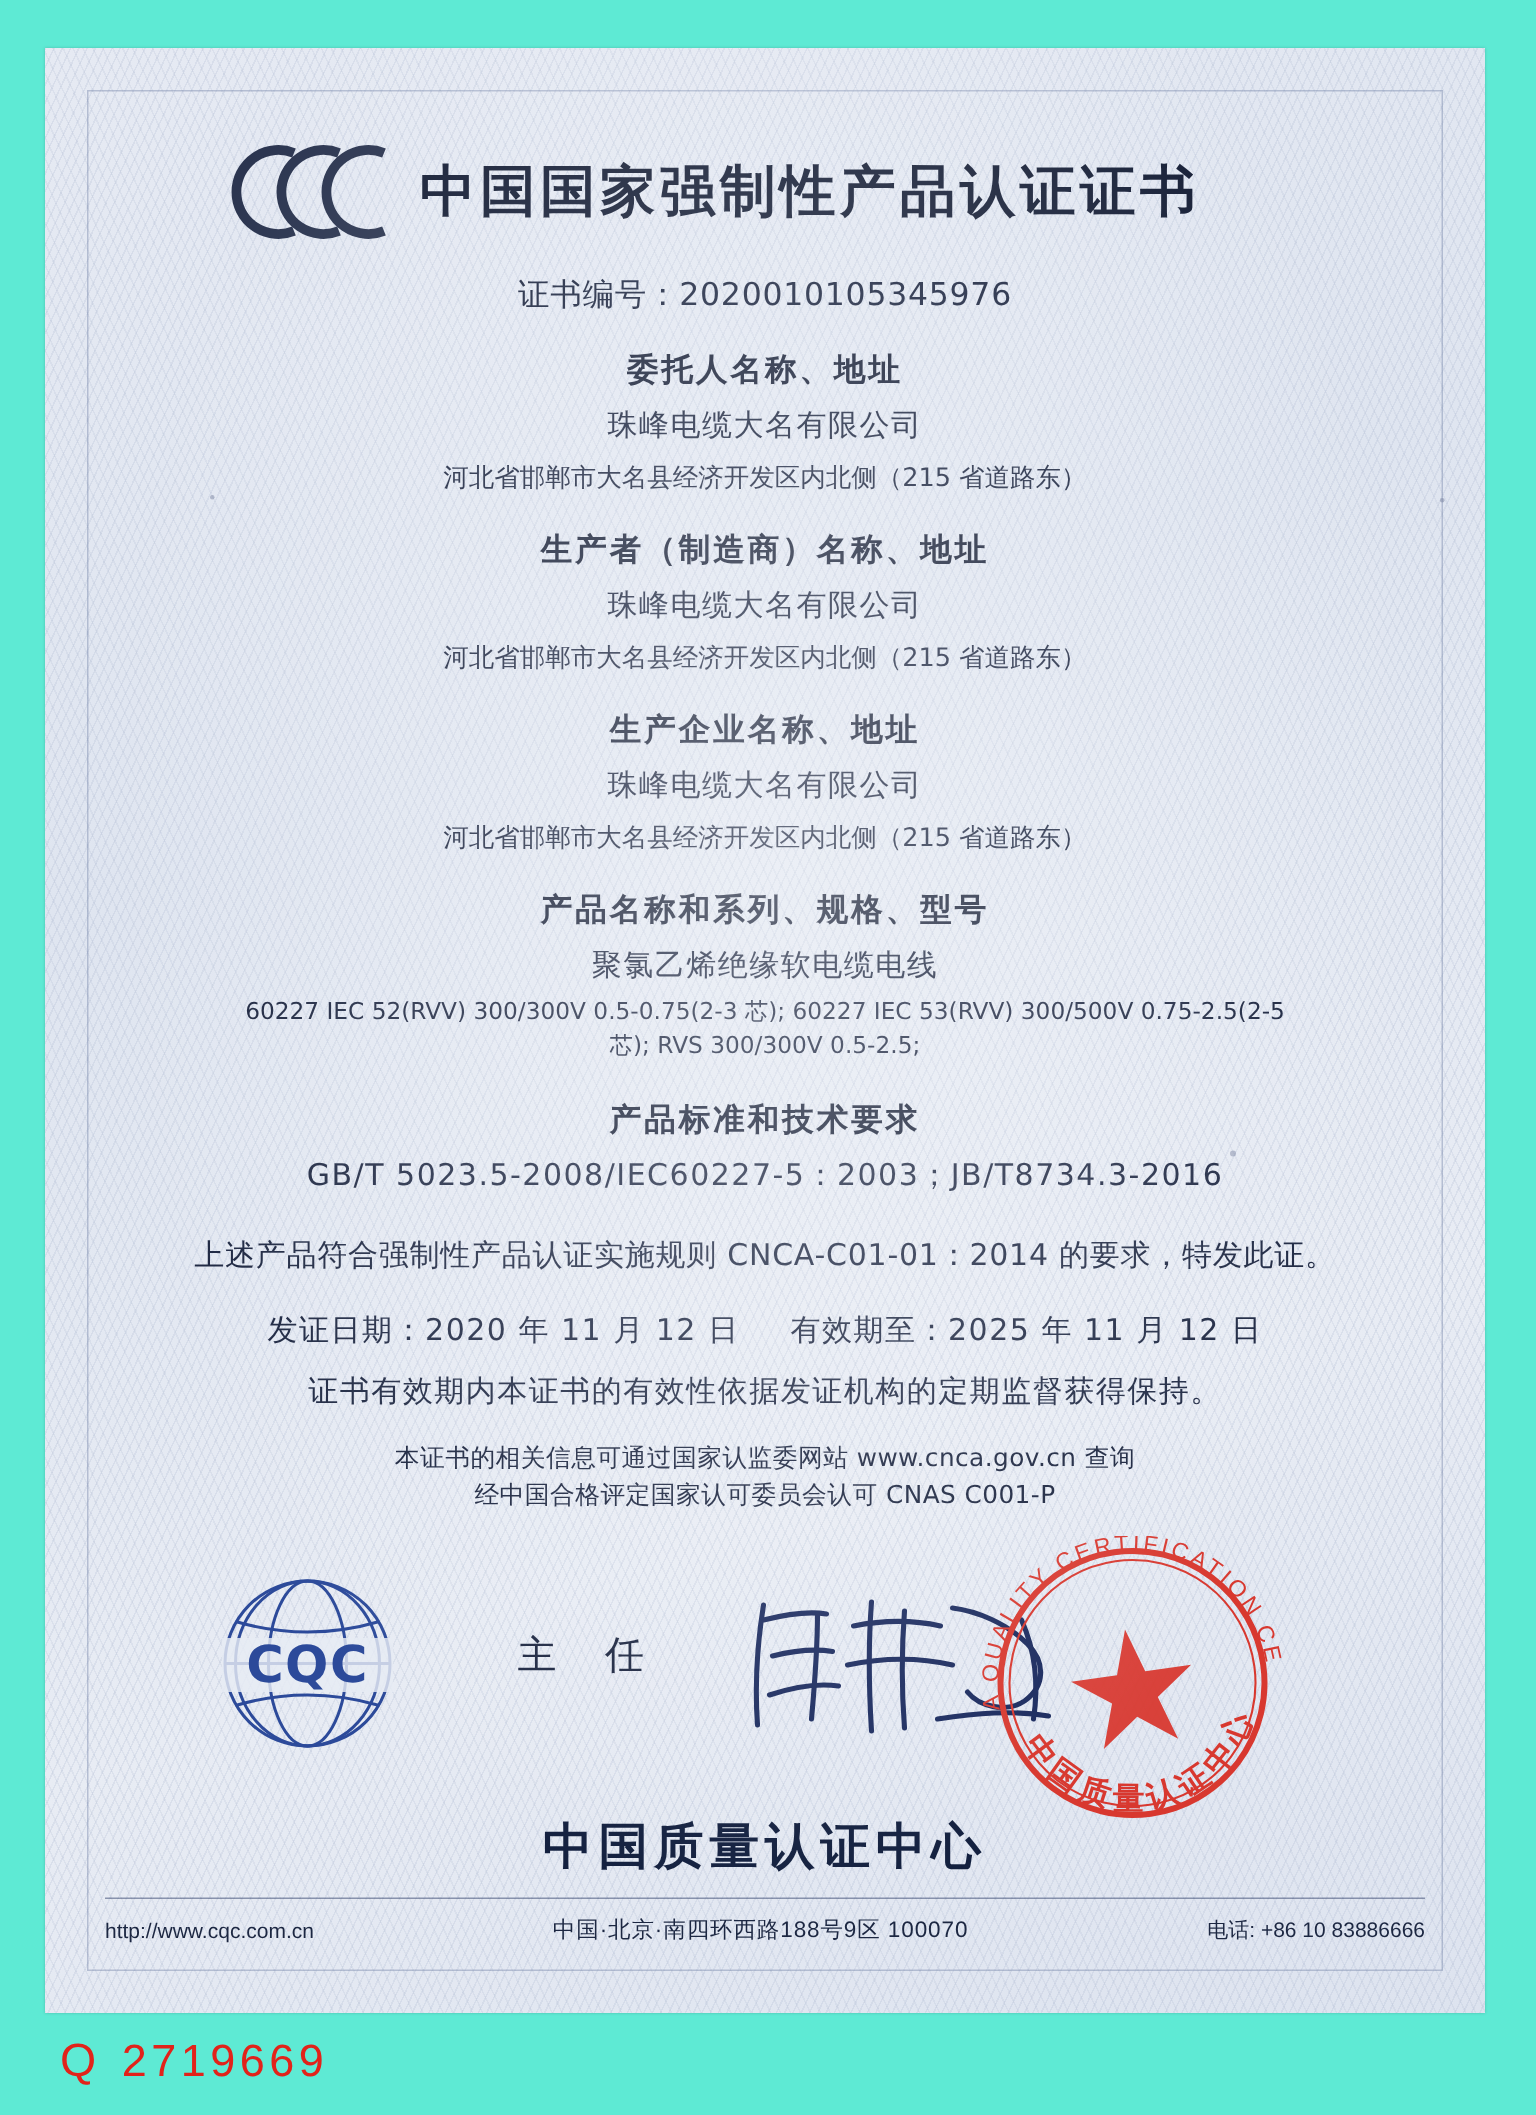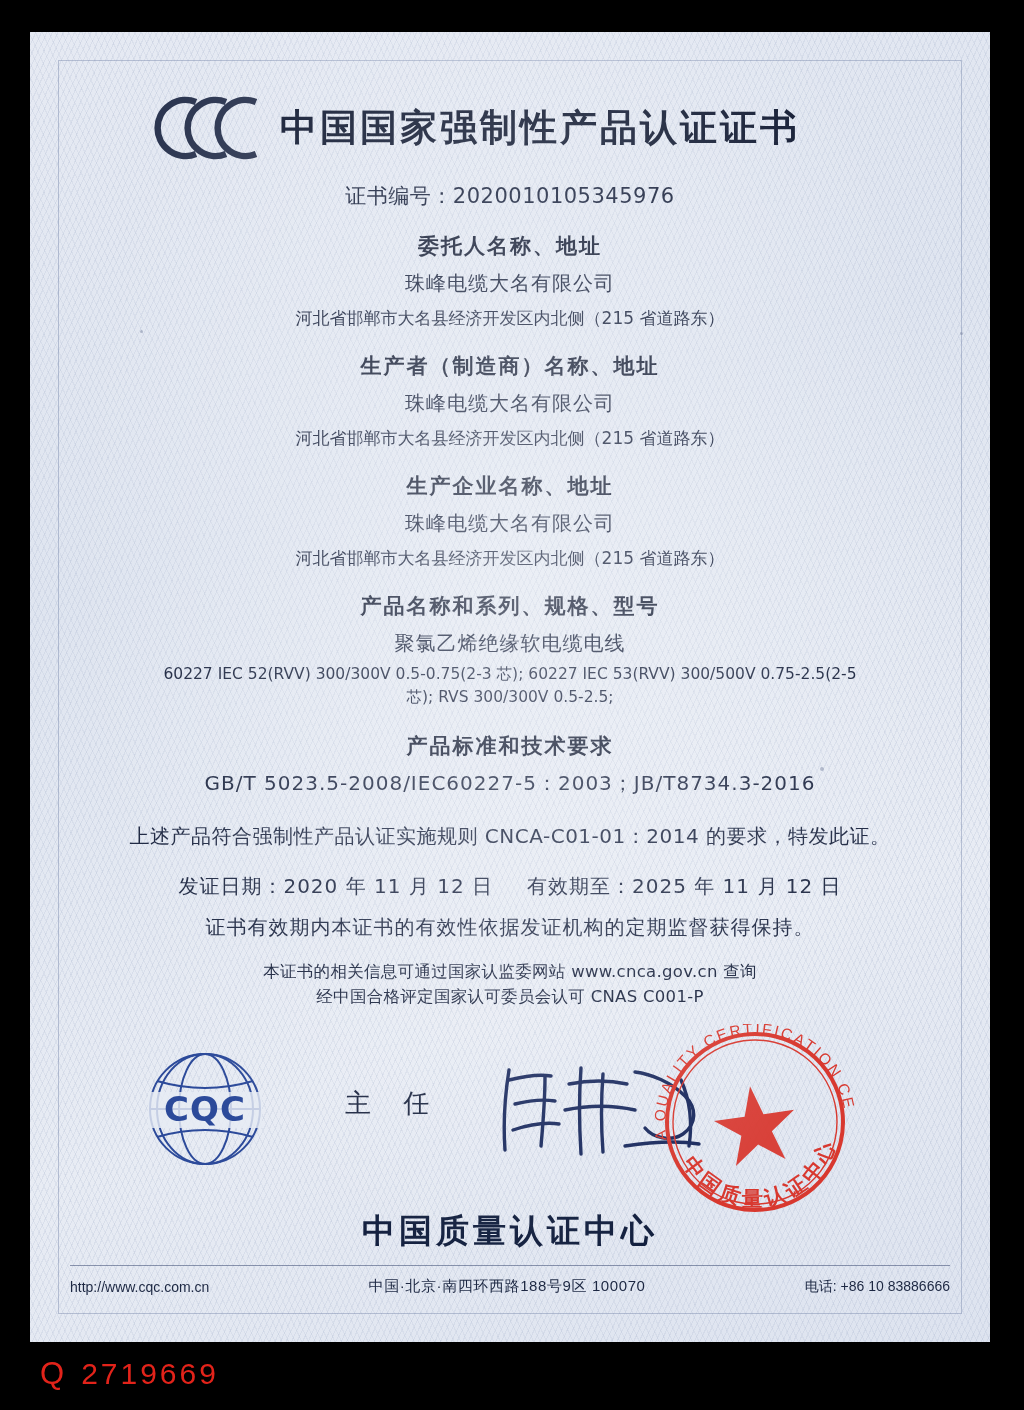--- a/index.html
+++ b/index.html
@@ -5,21 +5,21 @@
   html,body{margin:0;padding:0;}
   body{
     width:1024px;height:1410px;
     background:#ffffff;
     font-family:"Liberation Serif", serif;
     overflow:hidden;
   }
   .page{
     position:relative;
     width:1024px;height:1410px;
-    background:#000000;
+    background:#5eead4;
   }
   
   .sheet{
     position:absolute;
     left:30px;top:32px;
     width:960px;height:1310px;
     background:
       repeating-linear-gradient(
         115deg,
         rgba(168,180,205,0.22) 0px,

